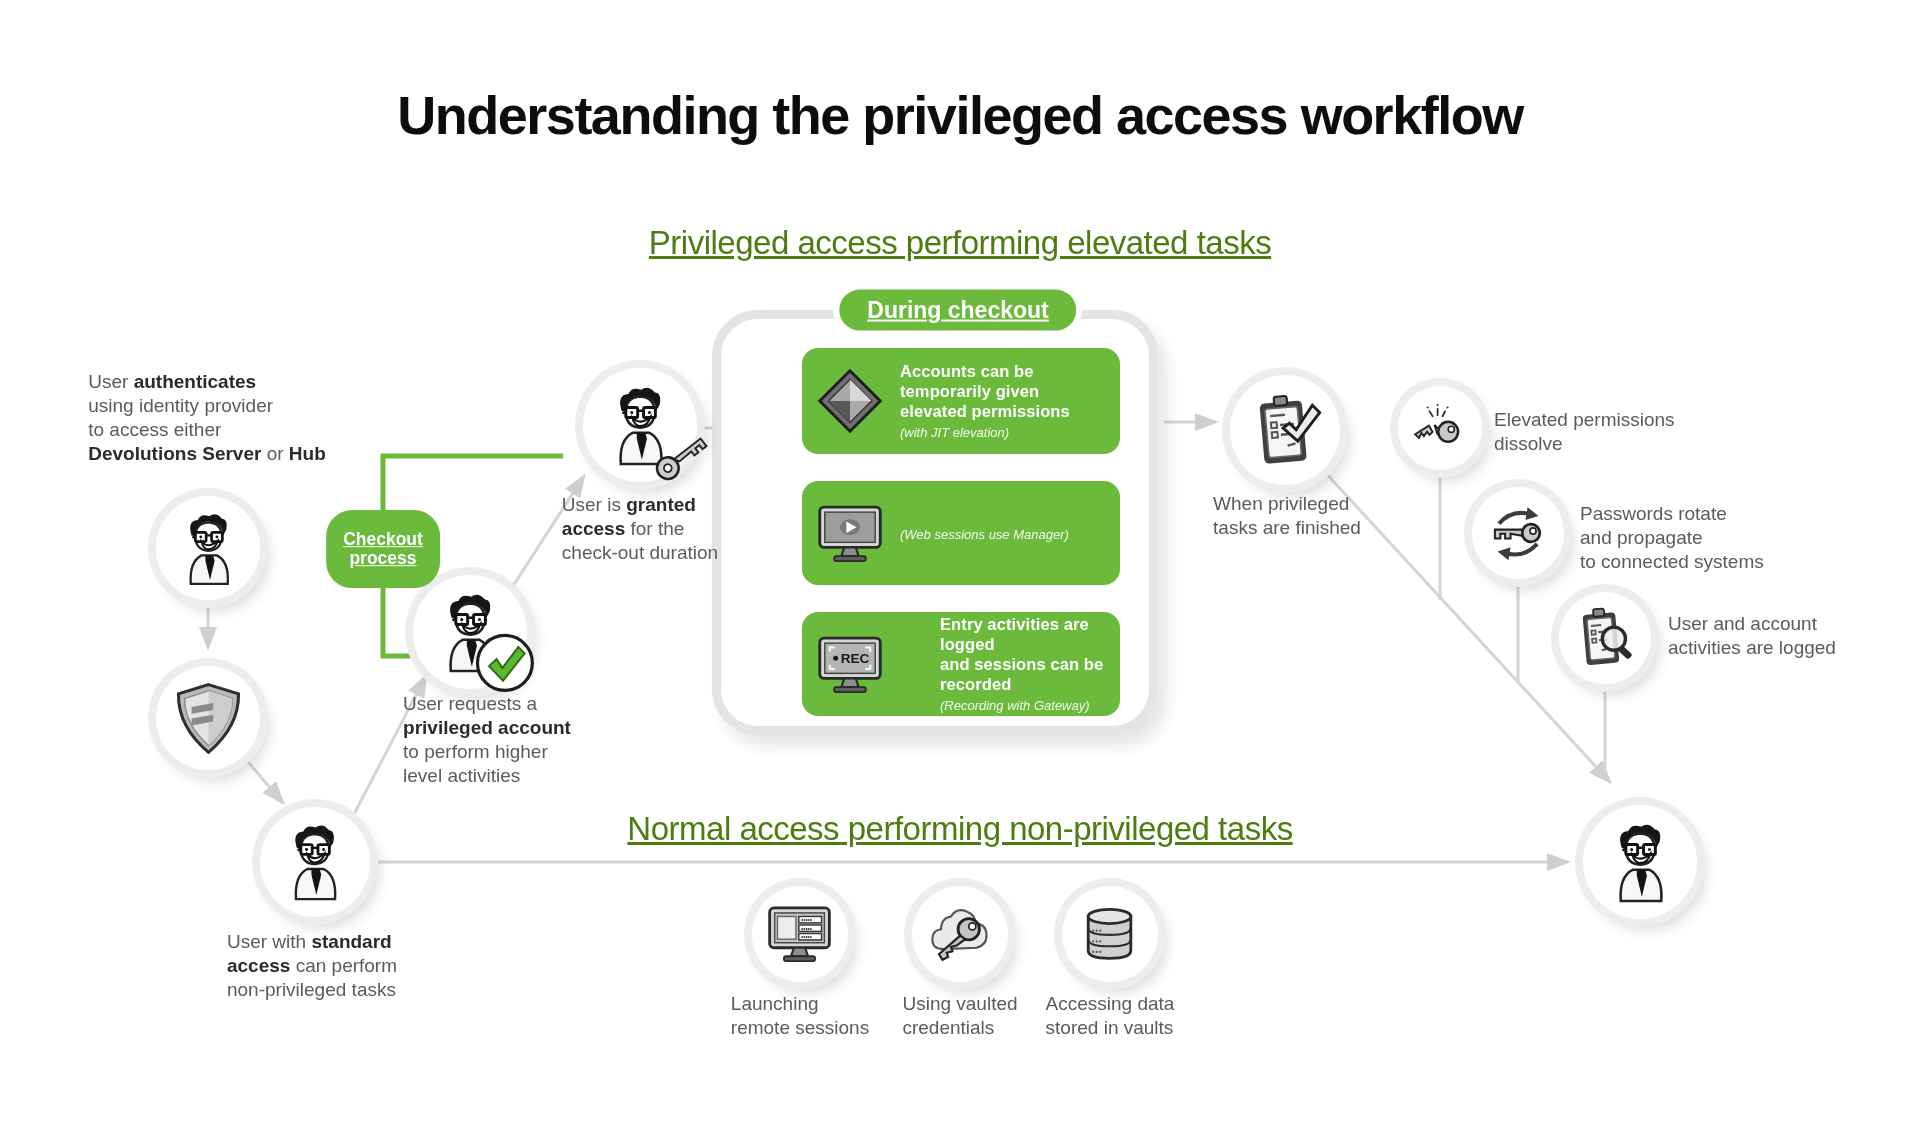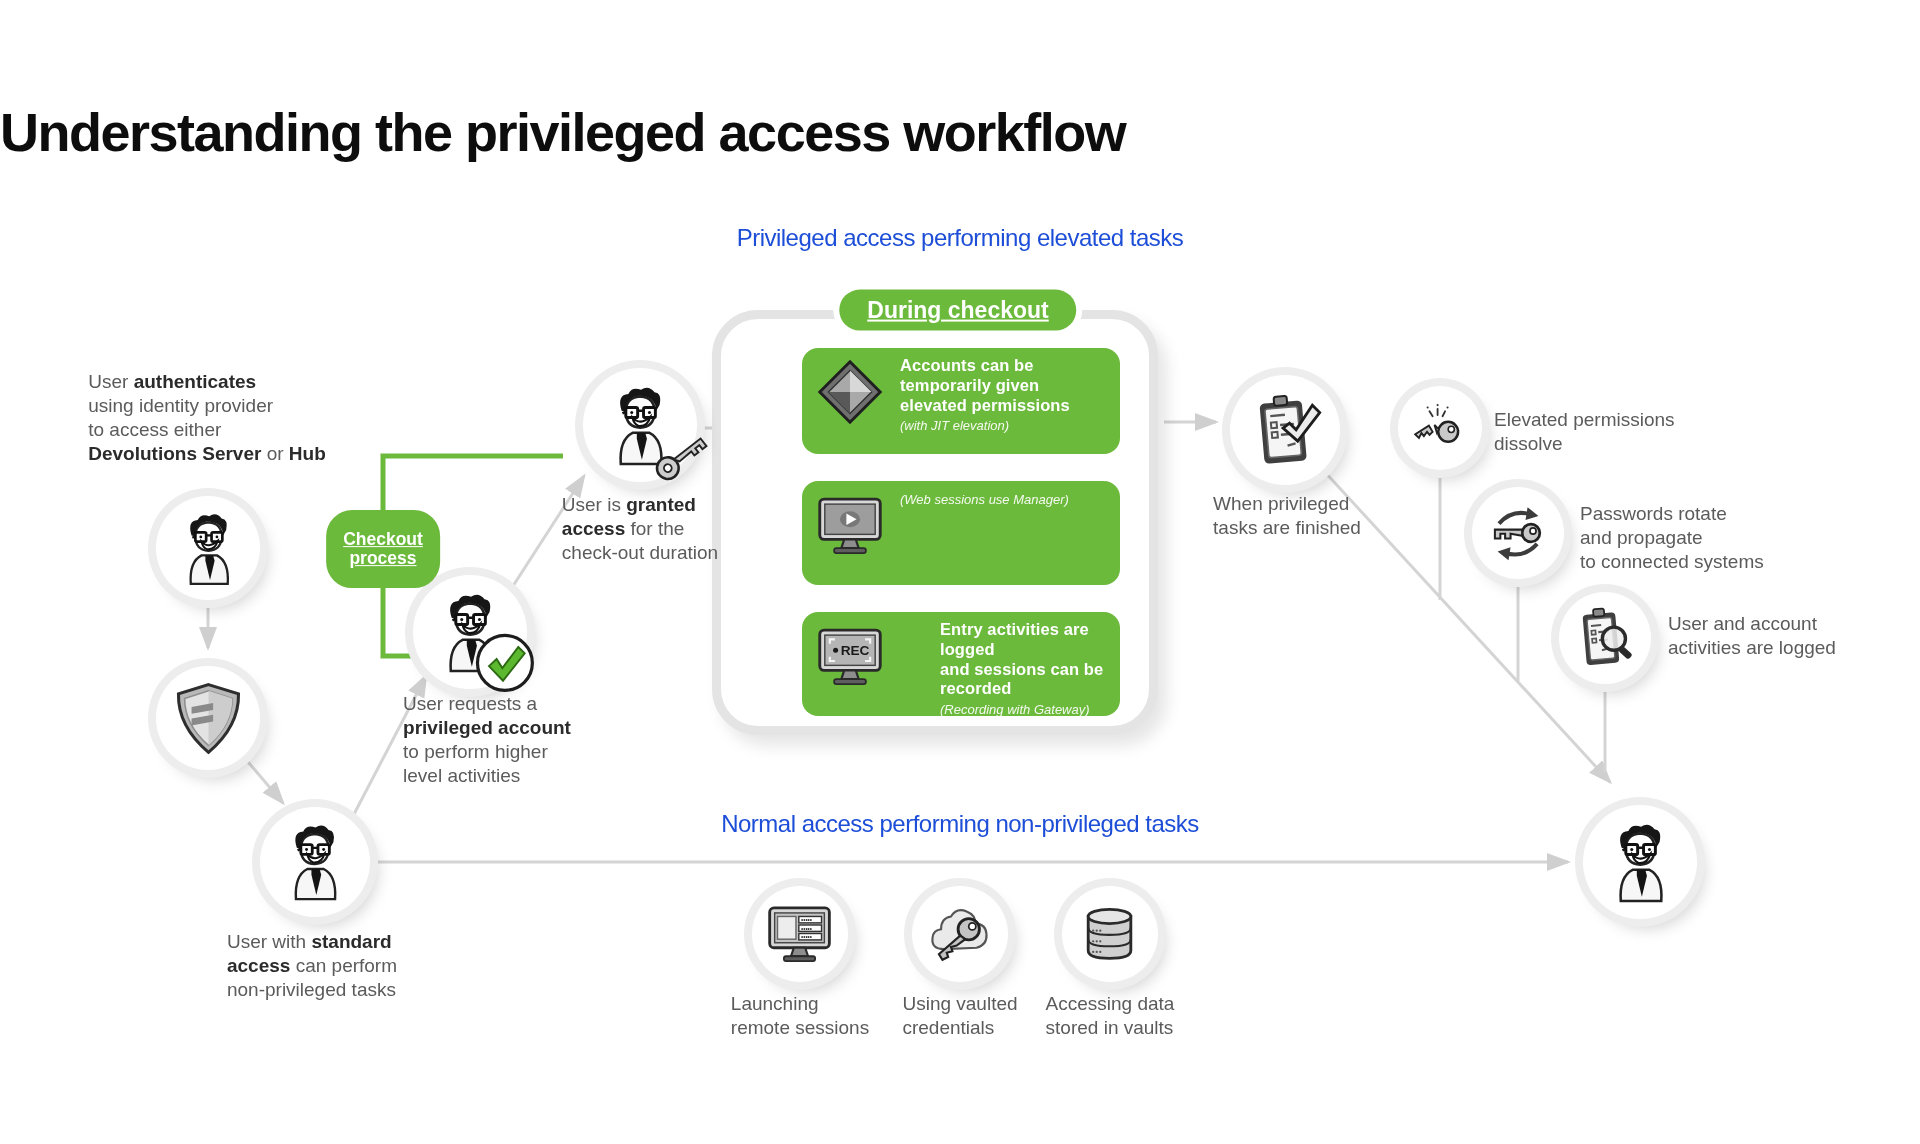--- a/index.html
+++ b/index.html
@@ -11,26 +11,26 @@
     width:1920px;height:1144px;position:relative;overflow:hidden;
     font-family:"Liberation Sans","DejaVu Sans",sans-serif;
     -webkit-font-smoothing:antialiased;
   }
   .stage{position:absolute;inset:0;}
   svg.connectors{position:absolute;left:0;top:0;z-index:0;}
   .gline{stroke:var(--line);stroke-width:3;fill:none;}
   .greenline{stroke:var(--green);stroke-width:5;fill:none;}
 
   .title{
-    position:absolute;top:84px;left:0;width:100%;
-    font-size:54px;font-weight:bold;color:#0d0d0d;letter-spacing:-1.5px;z-index:3;margin-top:17px;
+    position:absolute;top:84px;left:0;width:100%;text-align:center;
+    font-size:54px;font-weight:bold;color:#0d0d0d;letter-spacing:-1.5px;z-index:3;
   }
   .subheading{
     position:absolute;left:0;width:100%;text-align:center;
-    font-size:24px;color:#1d4ed8;letter-spacing:-0.5px;z-index:3;
+    font-size:33px;color:#4d7c0f;letter-spacing:-0.5px;z-index:3;text-decoration:underline;
   }
   .sub-privileged{top:224px;}
   .sub-normal{top:810px;}
 
   .pill{
     position:absolute;background:var(--green);color:#fff;font-weight:bold;
     display:flex;align-items:center;justify-content:center;text-align:center;
     z-index:5;border-radius:26px;line-height:1.08;text-decoration:underline;
   }
   .pill-checkout{left:383px;top:549px;transform:translate(-50%,-50%);
@@ -40,21 +40,21 @@
 
   .checkout-box{
     position:absolute;left:712px;top:310px;width:446px;height:425px;
     border:9px solid #e4e4e4;border-radius:46px;background:#fff;
     box-sizing:border-box;z-index:1;
     box-shadow:9px 11px 16px rgba(0,0,0,0.10);
   }
 
   .card{
     position:absolute;left:802px;width:318px;background:var(--green);
-    border-radius:16px;color:#fff;display:flex;
+    border-radius:16px;color:#fff;display:flex;align-items:center;
     padding:8px 12px 8px 12px;box-sizing:border-box;z-index:4;
   }
   .card-1{top:348px;height:106px;}
   .card-2{top:481px;height:104px;}
   .card-3{top:612px;height:104px;gap:40px;}
   .cicon{width:72px;height:72px;flex:0 0 72px;margin-right:14px;}
   .ctext{font-size:16.5px;line-height:1.2;font-weight:bold;letter-spacing:0.1px;}
   .cnote{font-size:13px;font-style:italic;font-weight:normal;opacity:.92;margin-top:3px;}
 
   .circle{

